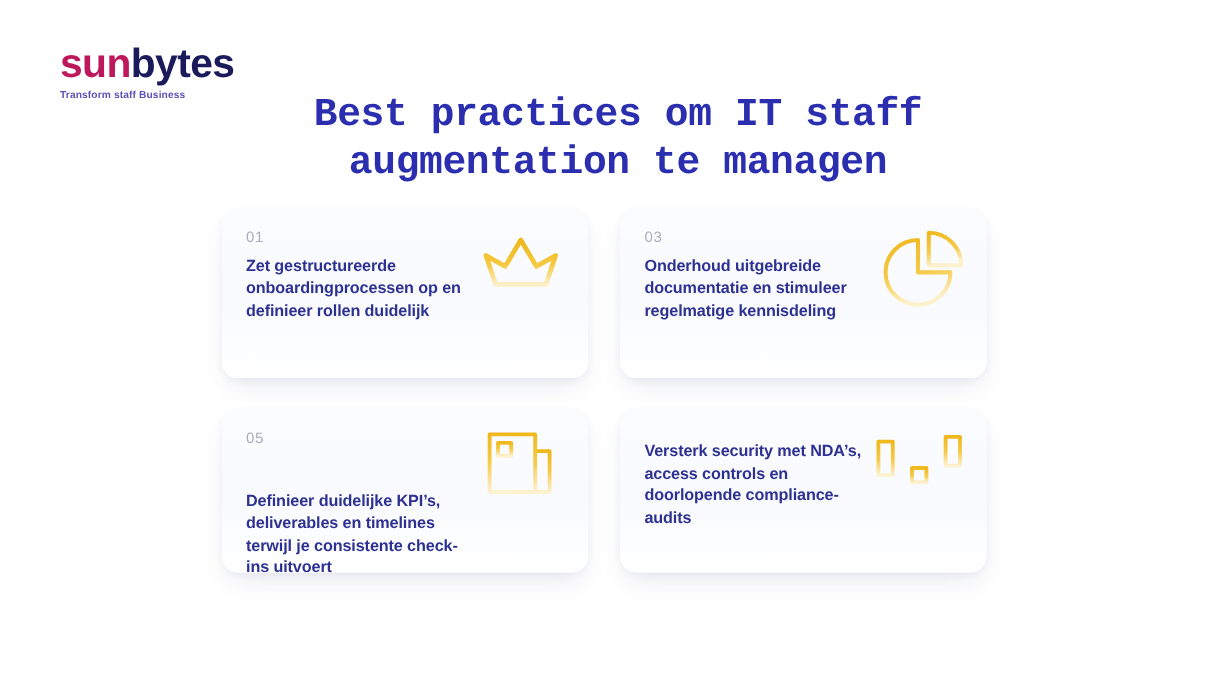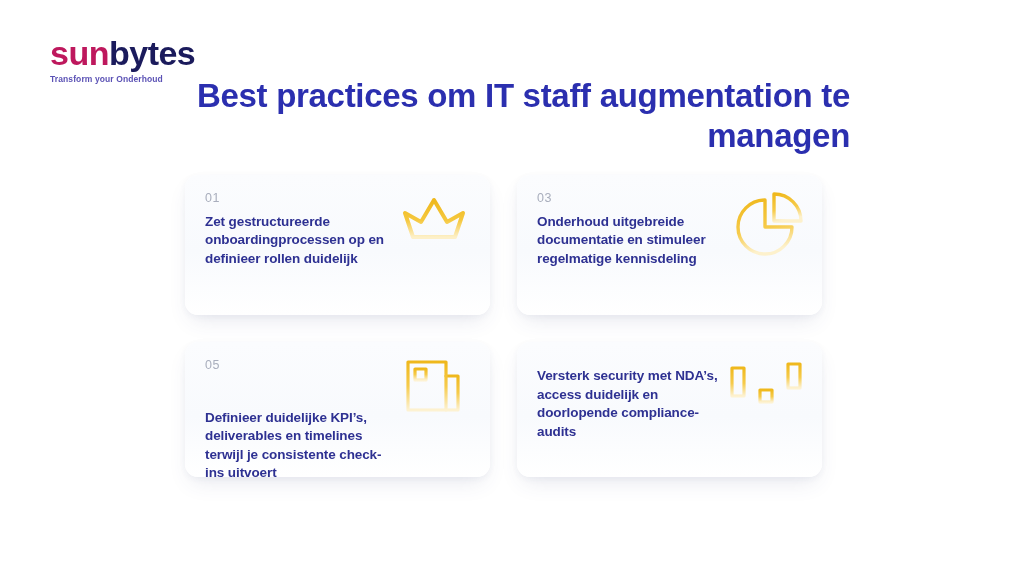--- a/index.html
+++ b/index.html
@@ -17,23 +17,24 @@
   .logo-sun { color:#be185d; }
   .logo-bytes { color:#1B1B5C; }
   .logo-tagline {
     margin-top:4px; font-size:8.5px; font-weight:700;
     color:#5B52B5; letter-spacing:0.1px; white-space:nowrap;
   }
 
   
   .title {
     position:absolute; left:180px; top:76px; width:670px;
-    text-align:right; color:#2B2FAF;
+    text-align:center; color:#2B2FAF;
     font-size:33px; font-weight:700; line-height:1.22;
     letter-spacing:-0.3px;
+    font-family:Liberation Mono, monospace;
   }
 
   
   .grid {
     position:absolute; left:185px; top:175px;
     width:655px; height:325px;
     display:grid;
     grid-template-columns:305px 305px;
     grid-template-rows:140px 135px;
     column-gap:45px; row-gap:50px;gap:27px;
@@ -66,21 +67,21 @@
   .card-4 .card-icon { top:10px; right:14px; width:84px; height:64px; }
   .card-2 .card-icon { top:12px; right:14px; width:82px; height:74px; }
 </style>
 </head>
 <body>
 
 <div class="slide">
 
   <div class="logo-block">
     <div class="logo-word"><span class="logo-sun">sun</span><span class="logo-bytes">bytes</span></div>
-    <div class="logo-tagline">Transform your Onderhoud</div>
+    <div class="logo-tagline">Transform staff Business</div>
   </div>
 
   <h1 class="title">Best practices om IT staff augmentation te managen</h1>
 
   <div class="grid">
 
     <div class="card card-1">
       <div class="card-num">01</div>
       <div class="card-text">Zet gestructureerde onboardingprocessen op en definieer rollen duidelijk</div>
       <div class="card-icon">
@@ -142,21 +143,21 @@
 
             <path d="M19 36 L44 36"></path>
             <path d="M19 43 L44 43"></path>
             <path d="M19 50 L36 50"></path>
           </g>
         </svg>
       </div>
     </div>
 
     <div class="card card-4">
-      <div class="card-text">Versterk security met NDA’s, access duidelijk en doorlopende compliance-audits</div>
+      <div class="card-text">Versterk security met NDA’s, access controls en doorlopende compliance-audits</div>
       <div class="card-icon">
         <svg viewBox="0 0 84 64" width="84" height="64">
           <defs>
             <linearGradient id="gcandle" x1="0" y1="0" x2="0" y2="1">
               <stop offset="0%" stop-color="#EFB81C"></stop>
               <stop offset="55%" stop-color="#F6CB4B"></stop>
               <stop offset="100%" stop-color="#FDF2D2"></stop>
             </linearGradient>
           </defs>
           <g fill="none" stroke="url(#gcandle)" stroke-width="3.2" stroke-linejoin="round" stroke-linecap="round">

